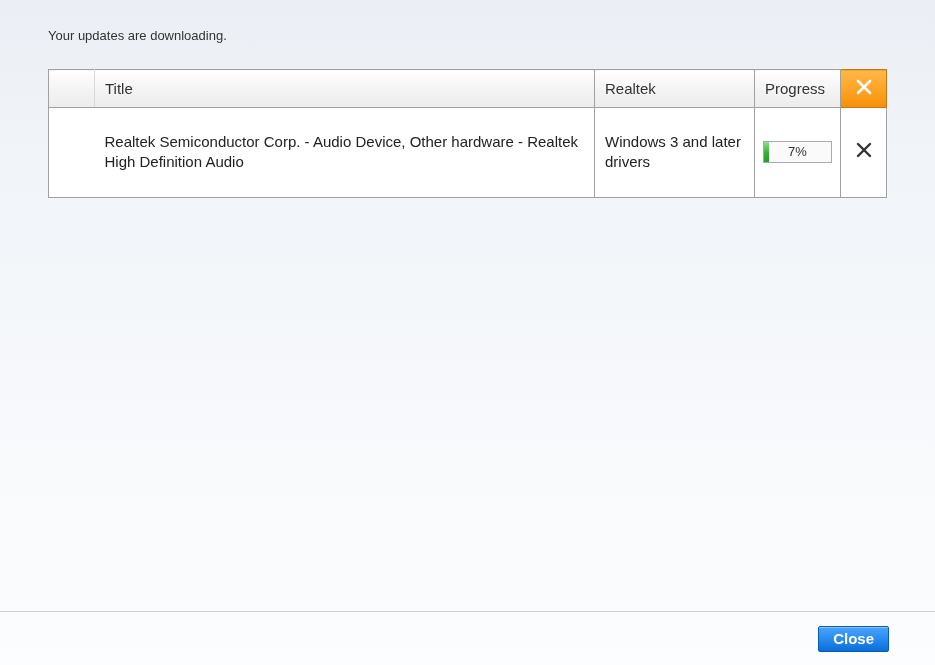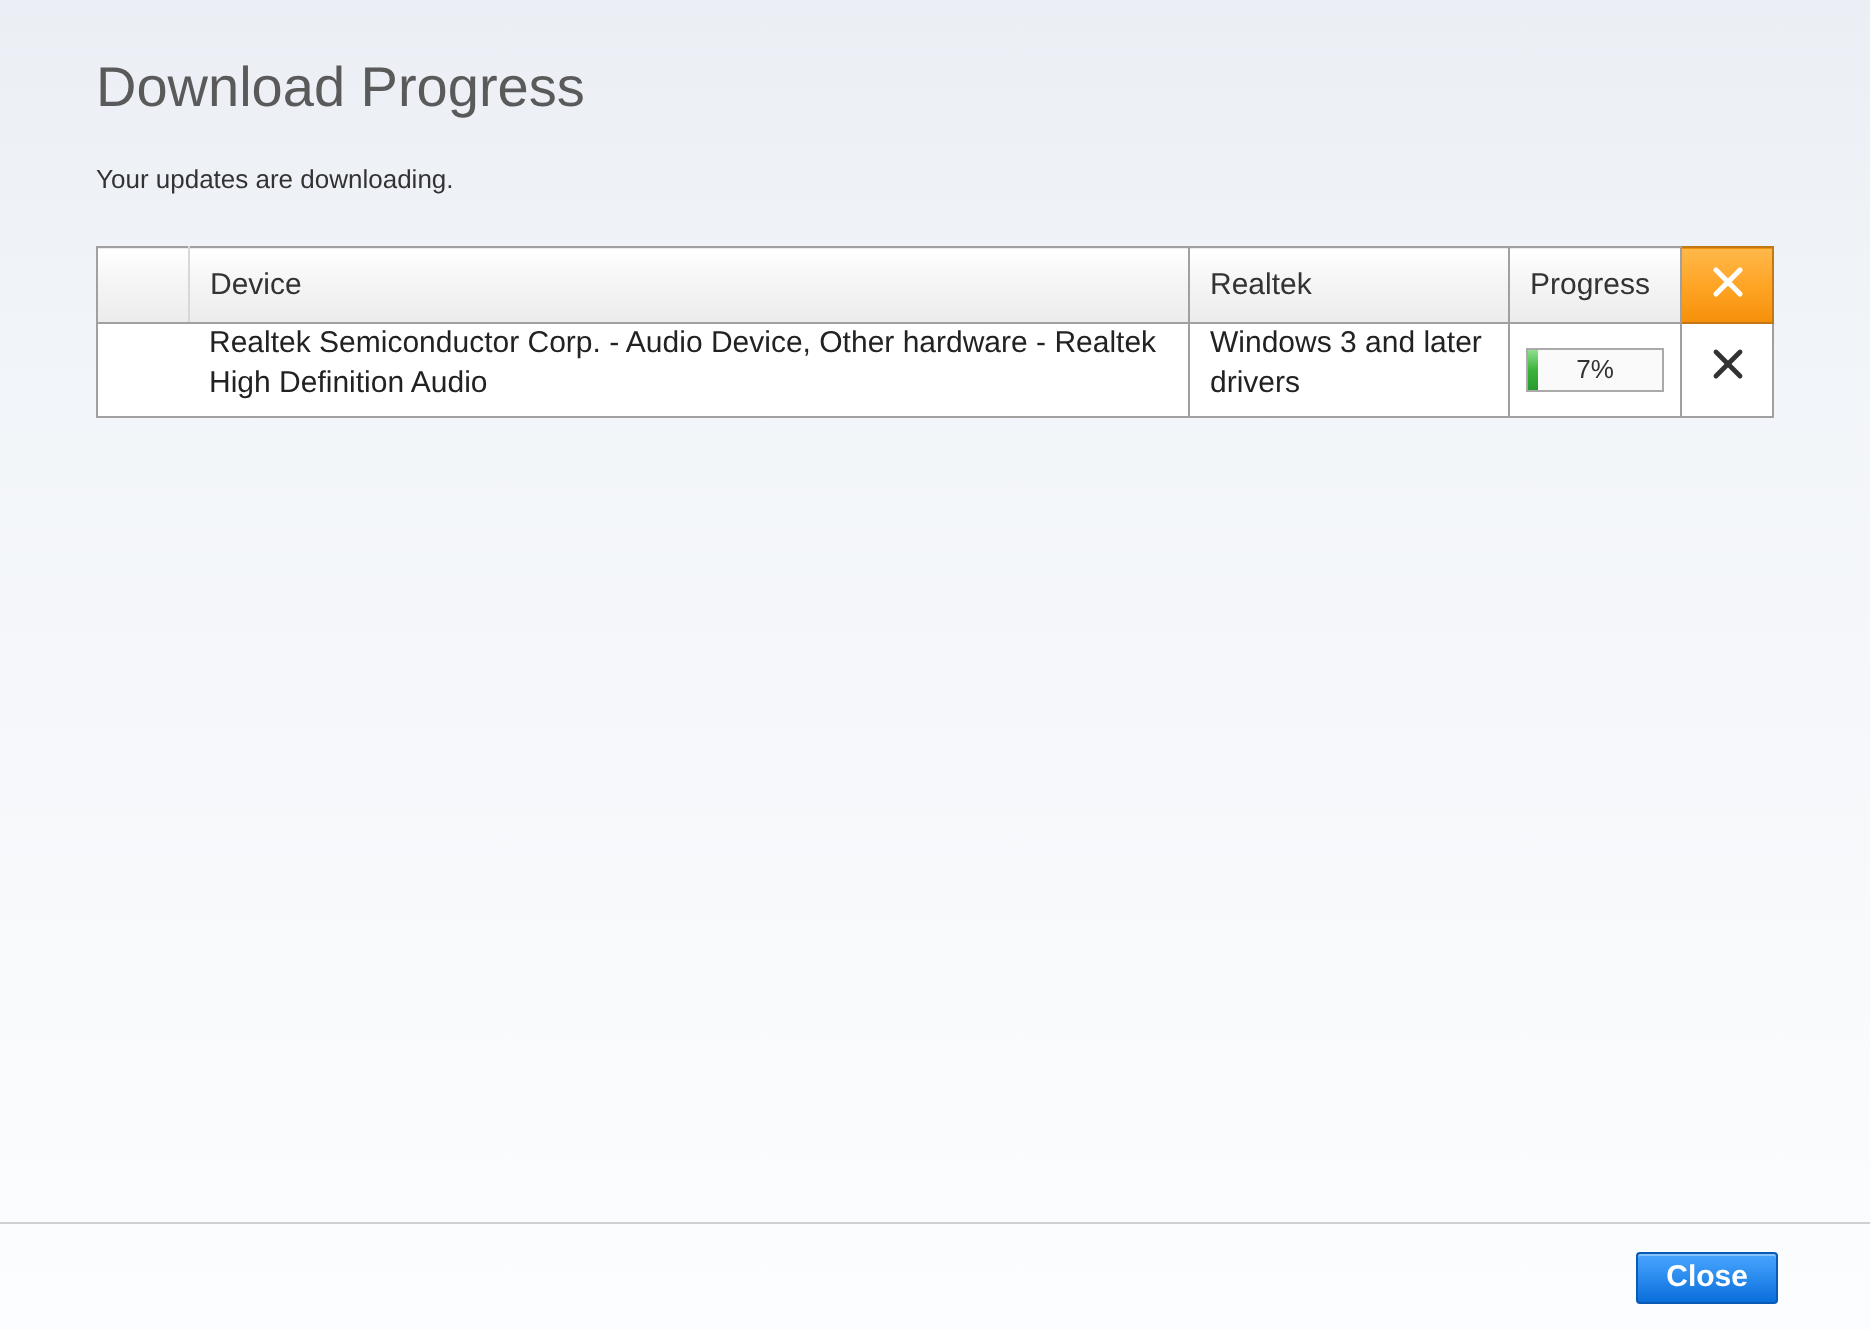--- a/index.html
+++ b/index.html
@@ -60,21 +60,21 @@
       border: 1px solid #c17815;
       text-align: center;
       padding: 0;
       cursor: pointer;
     }
     table.dl-table tbody td {
       border: 1px solid #a0a0a0;
       border-top: none;
       font-size: 15px;
       color: #222;
-      padding: 0 10px;
+      padding: 24px 10px;
       vertical-align: top;
       line-height: 1.35;
     }
     table.dl-table tbody td.cell-spacer {
       border-right: none;
     }
     table.dl-table tbody td.cell-title {
       border-left: none;
     }
     table.dl-table tbody td.cell-progress {
@@ -137,28 +137,27 @@
       font-family: inherit;
       border-radius: 2px;
       cursor: pointer;
       box-shadow: inset 0 1px 0 rgba(255,255,255,0.35);
     }
   </style>
 </head>
 <body>
 
 <div class="content">
-  <h1 class="page-title">Download Progress</h1>
   <div class="status-text">Your updates are downloading.</div>
 
   <table class="dl-table">
     <thead>
       <tr>
         <th class="col-spacer"></th>
-        <th class="col-title">Device</th>
+        <th class="col-title">Title</th>
         <th class="col-products">Realtek</th>
         <th class="col-progress">Progress</th>
         <th class="col-cancelall">
           <span class="x-icon">
             <svg viewBox="0 0 18 18" width="18" height="18">
               <line x1="3" y1="3" x2="15" y2="15" stroke="#ffffff" stroke-width="2.6" stroke-linecap="round"></line>
               <line x1="15" y1="3" x2="3" y2="15" stroke="#ffffff" stroke-width="2.6" stroke-linecap="round"></line>
             </svg>
           </span>
         </th>

